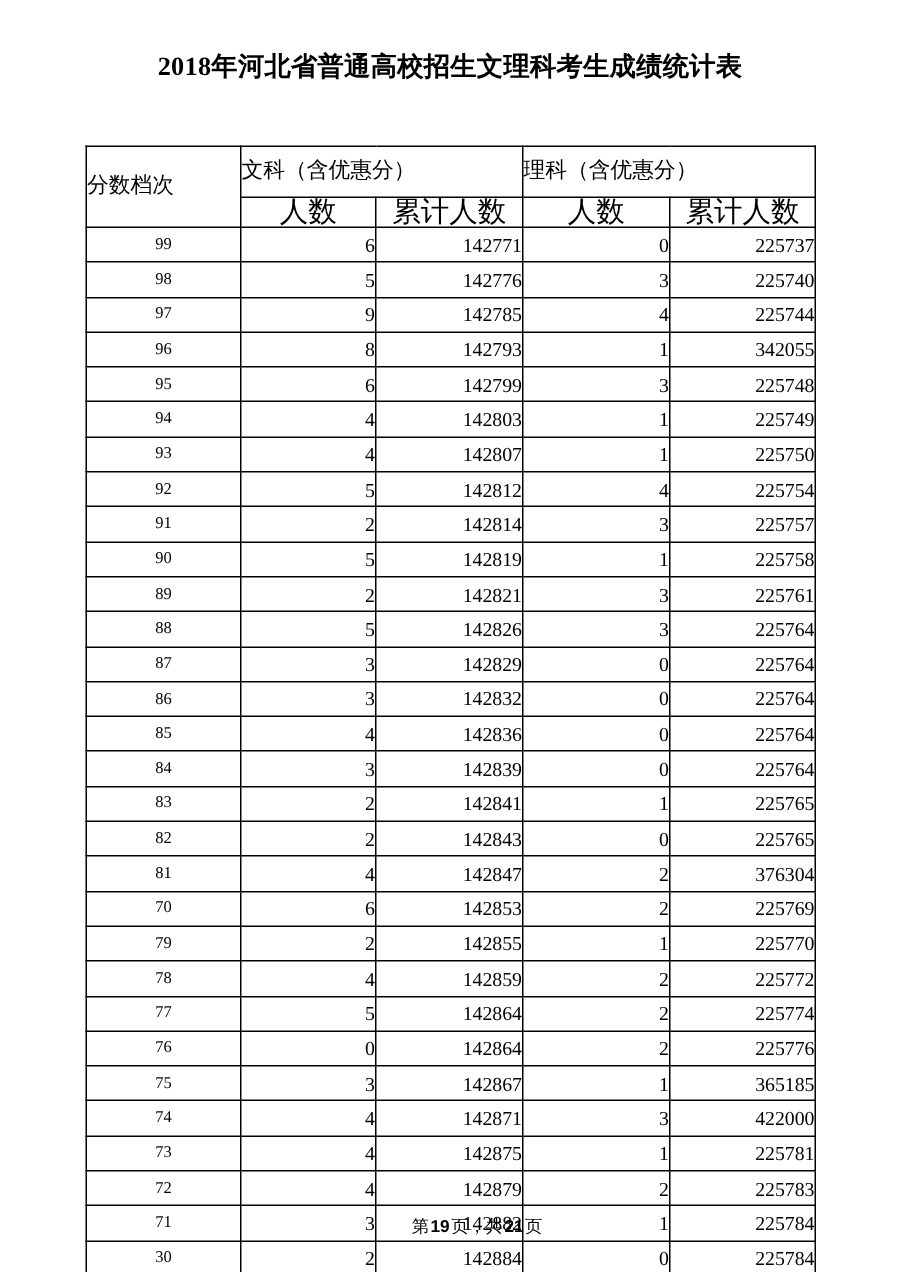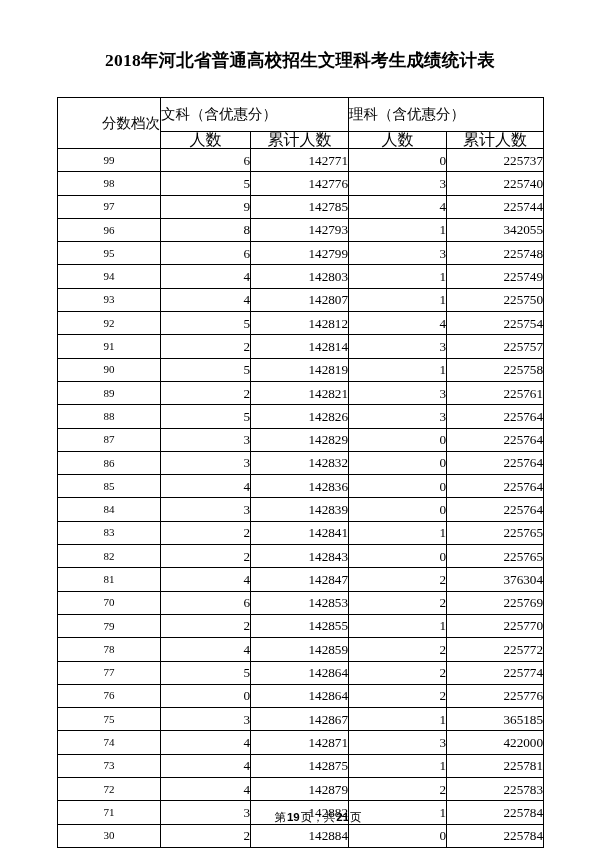--- a/index.html
+++ b/index.html
@@ -17,21 +17,21 @@
     -webkit-font-smoothing: antialiased;
   }
   .page {
     width: 600px;
     height: 848px;
     position: relative;
     box-sizing: border-box;
   }
   .doc-title {
     position: absolute;
-    top: 48px;
+    top: 32px;
     left: 0;
     width: 600px;
     text-align: center;
     font-size: 17.5px;
     font-weight: bold;
     letter-spacing: 0.2px;
     line-height: 24px;
     font-family: "Liberation Serif", "DejaVu Serif", serif;
   }
   .table-wrap {
@@ -62,28 +62,28 @@
 
   th.hdr-main {
     height: 33px;
     text-align: left;
     font-size: 14.5px;
     font-weight: bold;
     font-family: Liberation Serif, serif;
     margin-left: 40px;
   }
   th.hdr-score {
-    text-align: right;
+    text-align: left;
     font-size: 14.5px;
     font-weight: bold;
   }
   th.hdr-sub {
     height: 15px;
     text-align: center;
-    font-size: 16px;
+    font-size: 19px;
     font-weight: bold;
     padding-bottom: 1px;
   }
   td.score-cell {
     height: 22.3px;
     text-align: center;
     font-size: 11px;
   }
   td.num-cell {
     height: 22.3px;

